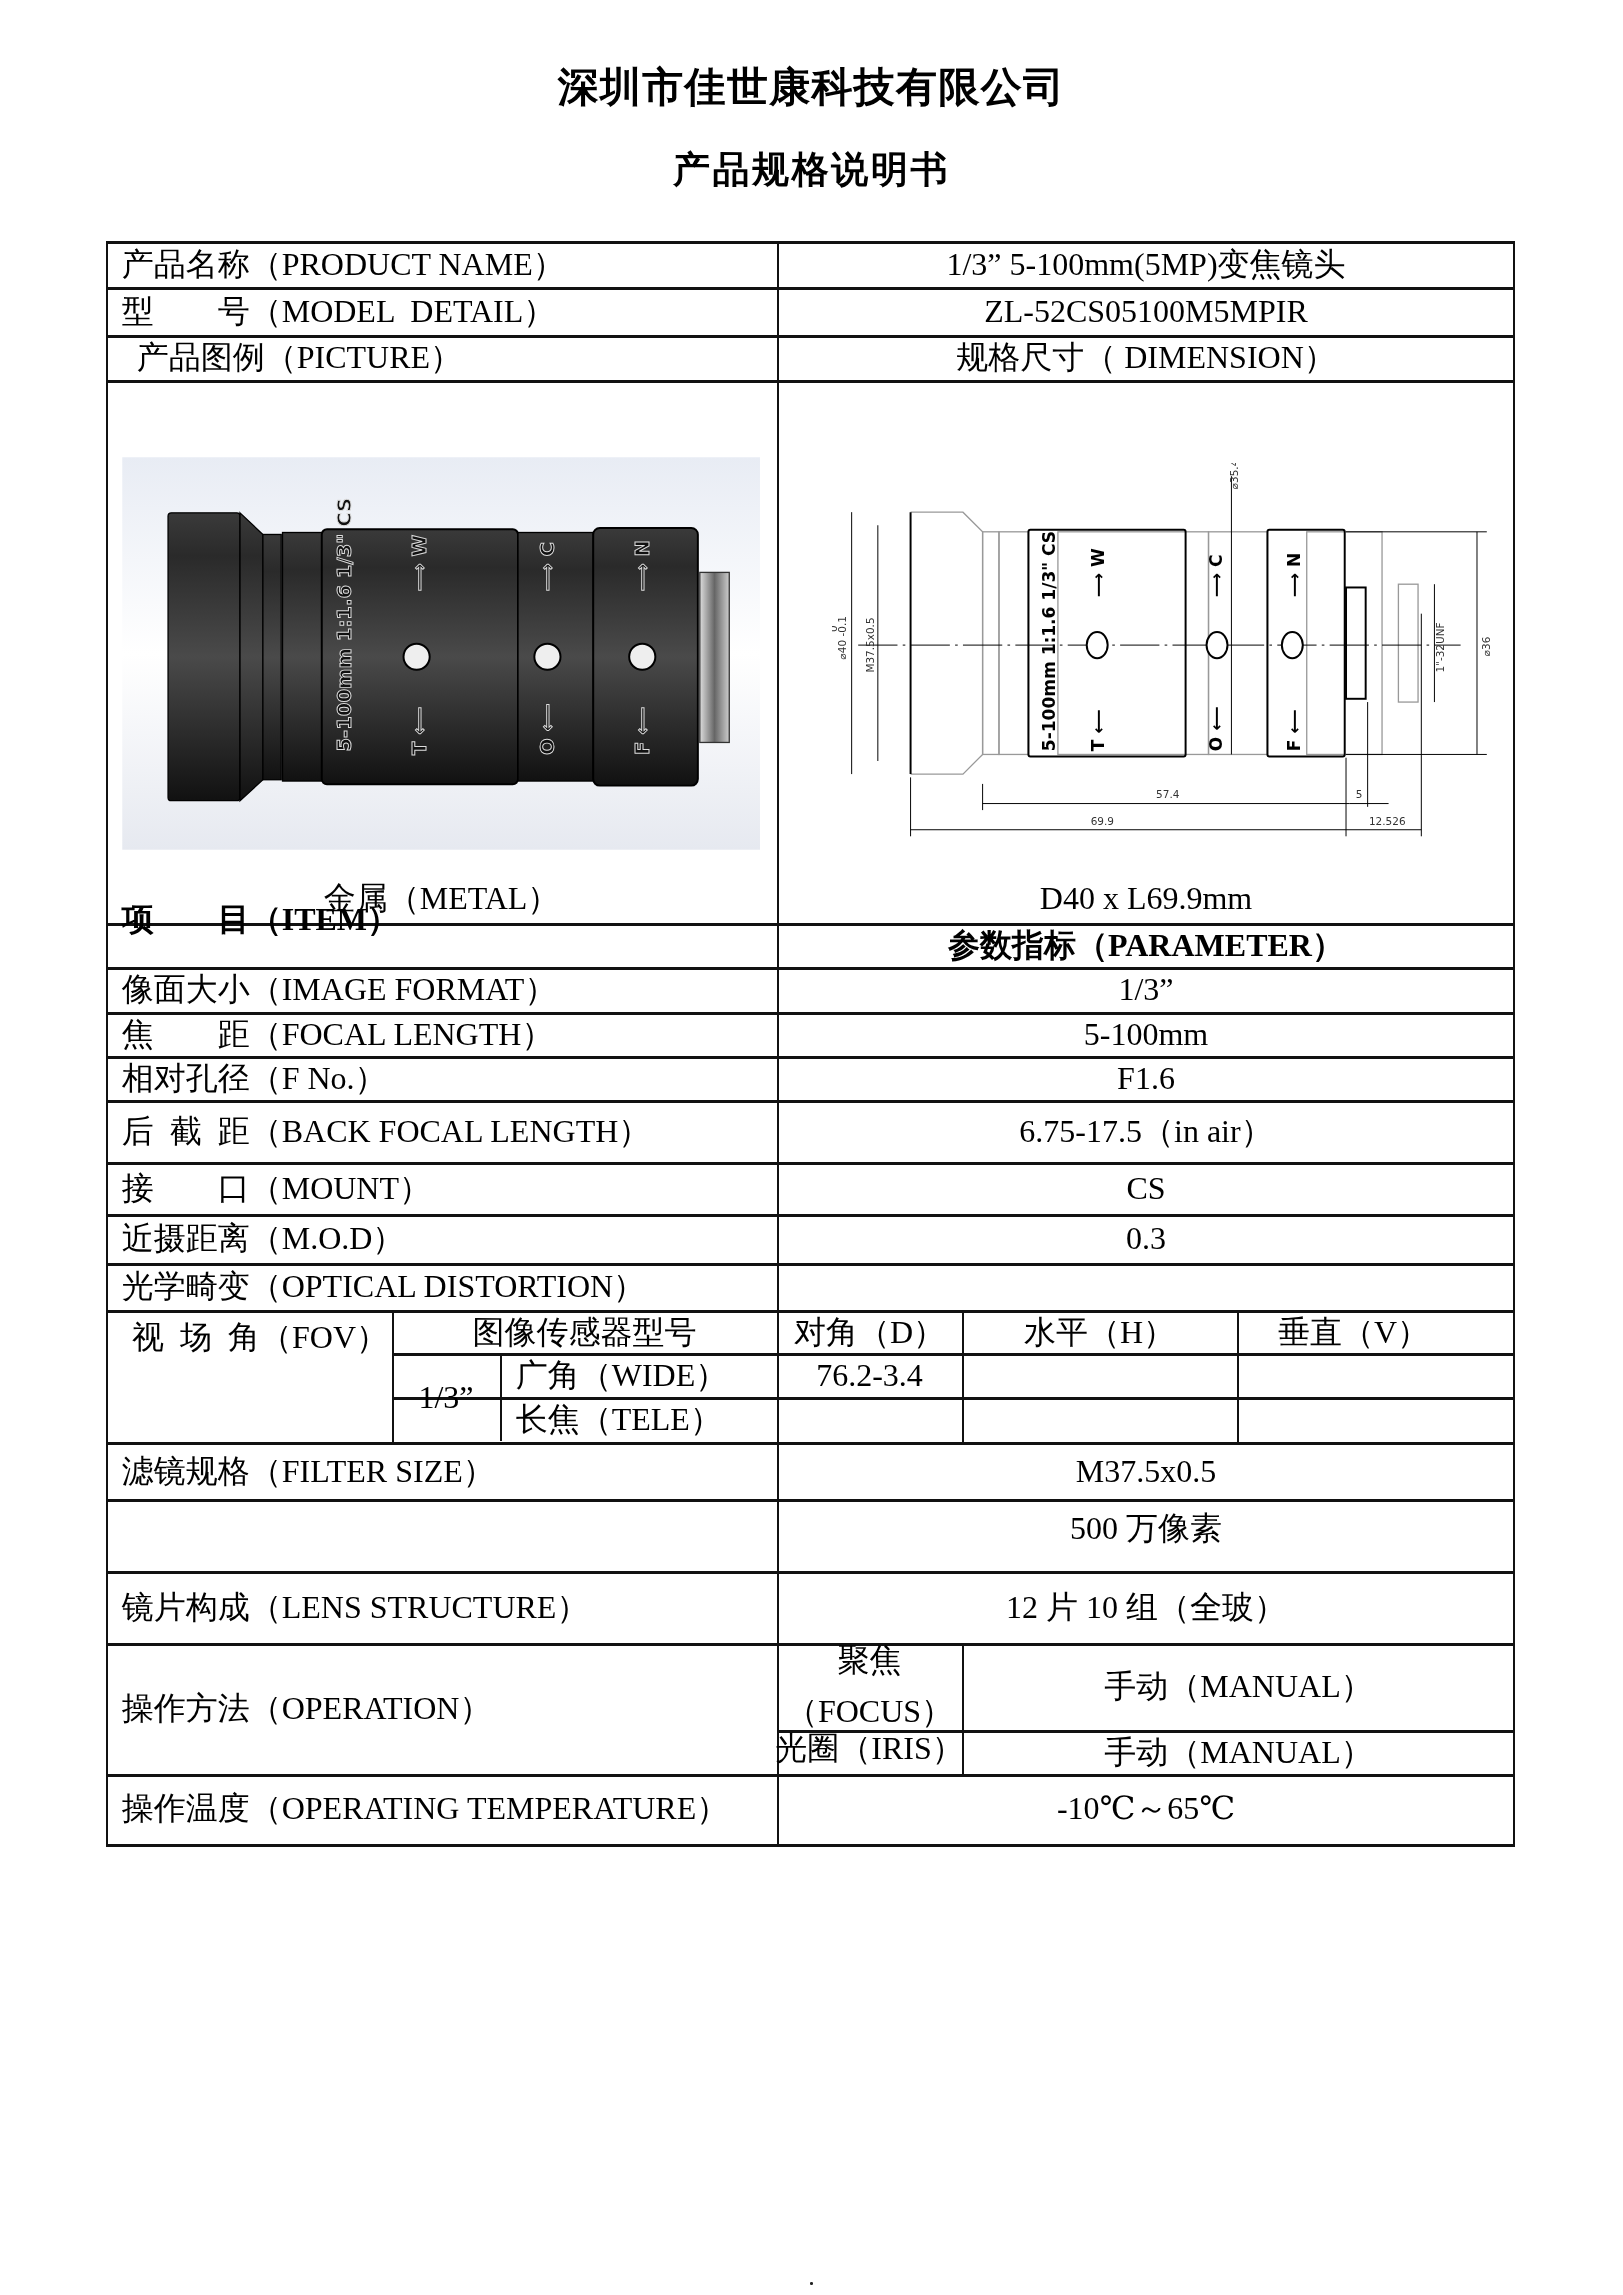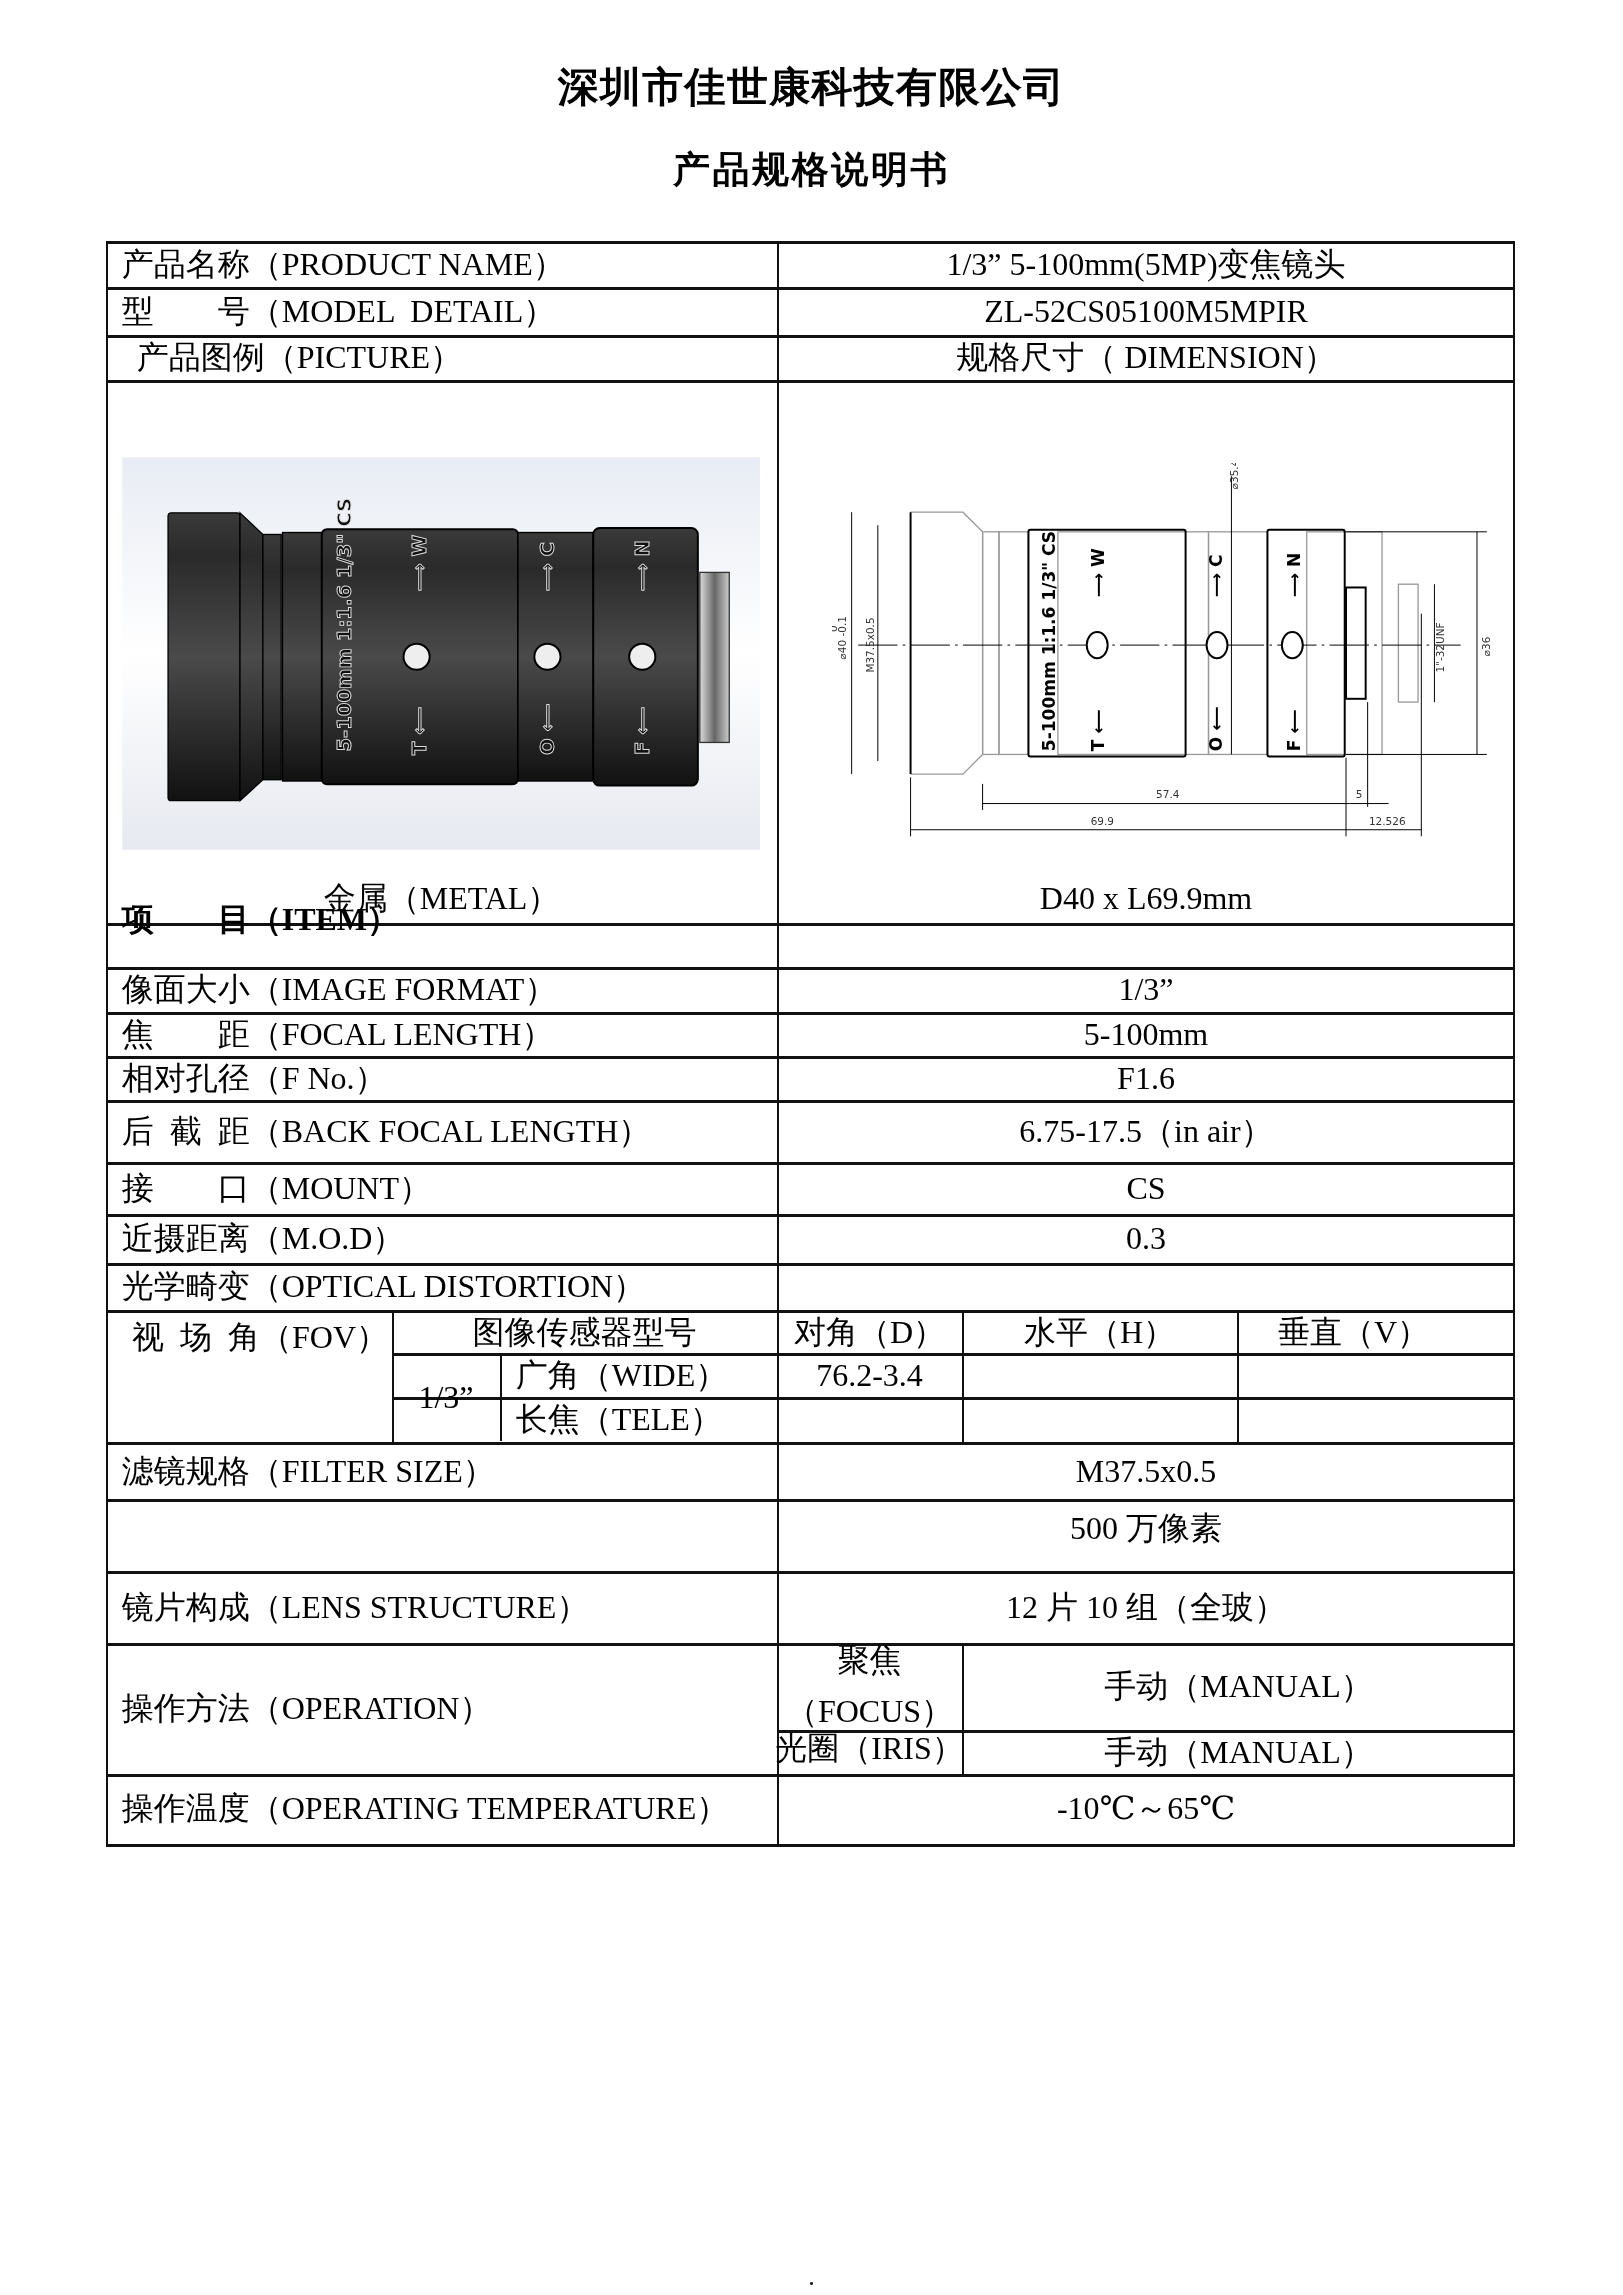--- a/index.html
+++ b/index.html
@@ -179,20 +179,21 @@
       <g fill="#fff" stroke="#000" stroke-width="3">
         <ellipse cx="405" cy="278" rx="16" ry="20"></ellipse>
         <ellipse cx="588" cy="278" rx="16" ry="20"></ellipse>
         <ellipse cx="703" cy="278" rx="16" ry="20"></ellipse>
       </g>
     </svg>
   </div>
   <div class="cell center" style="left:671px;top:638px;width:738px;height:39px">D40 x L69.9mm</div>
 
   <div class="cell left bold" style="left:0;top:656px;width:671px;height:44px;white-space:pre">项        目（ITEM）</div>
+  <div class="cell center bold" style="left:671px;top:682px;width:738px;height:44px">参数指标（PARAMETER）</div>
 
   <div class="cell left" style="left:0;top:726px;width:671px;height:44px">像面大小（IMAGE FORMAT）</div>
   <div class="cell center" style="left:671px;top:726px;width:738px;height:44px">1/3”</div>
   <div class="cell left" style="left:0;top:771px;width:671px;height:44px;white-space:pre">焦        距（FOCAL LENGTH）</div>
   <div class="cell center" style="left:671px;top:771px;width:738px;height:44px">5-100mm</div>
   <div class="cell left" style="left:0;top:815px;width:671px;height:44px">相对孔径（F No.）</div>
   <div class="cell center" style="left:671px;top:815px;width:738px;height:44px">F1.6</div>
   <div class="cell left" style="left:0;top:859px;width:671px;height:63px;white-space:pre">后  截  距（BACK FOCAL LENGTH）</div>
   <div class="cell center" style="left:671px;top:859px;width:738px;height:63px">6.75-17.5（in air）</div>
   <div class="cell left" style="left:0;top:921px;width:671px;height:52px;white-space:pre">接        口（MOUNT）</div>

